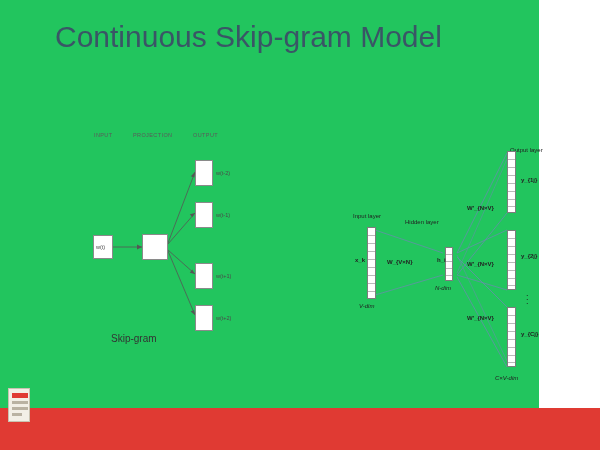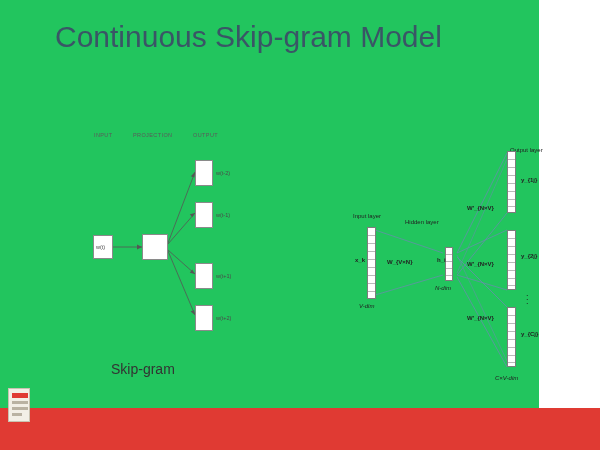--- a/index.html
+++ b/index.html
@@ -92,22 +92,22 @@
   }
   .node-box {
     position: absolute;
     border: 1px solid #8a8a8a;
     background: #ffffff;
     box-sizing: border-box;
   }
   .skipgram-caption {
     position: absolute;
     left: 36px;
-    top: 231px;
-    font-size: 14px;
+    top: 203px;
+    font-size: 10px;
     color: #333333;
     white-space: nowrap;
   }
   .word-label {
     position: absolute;
     font-size: 5.5px;
     color: #4a4a4a;
     white-space: nowrap;
   }
 

